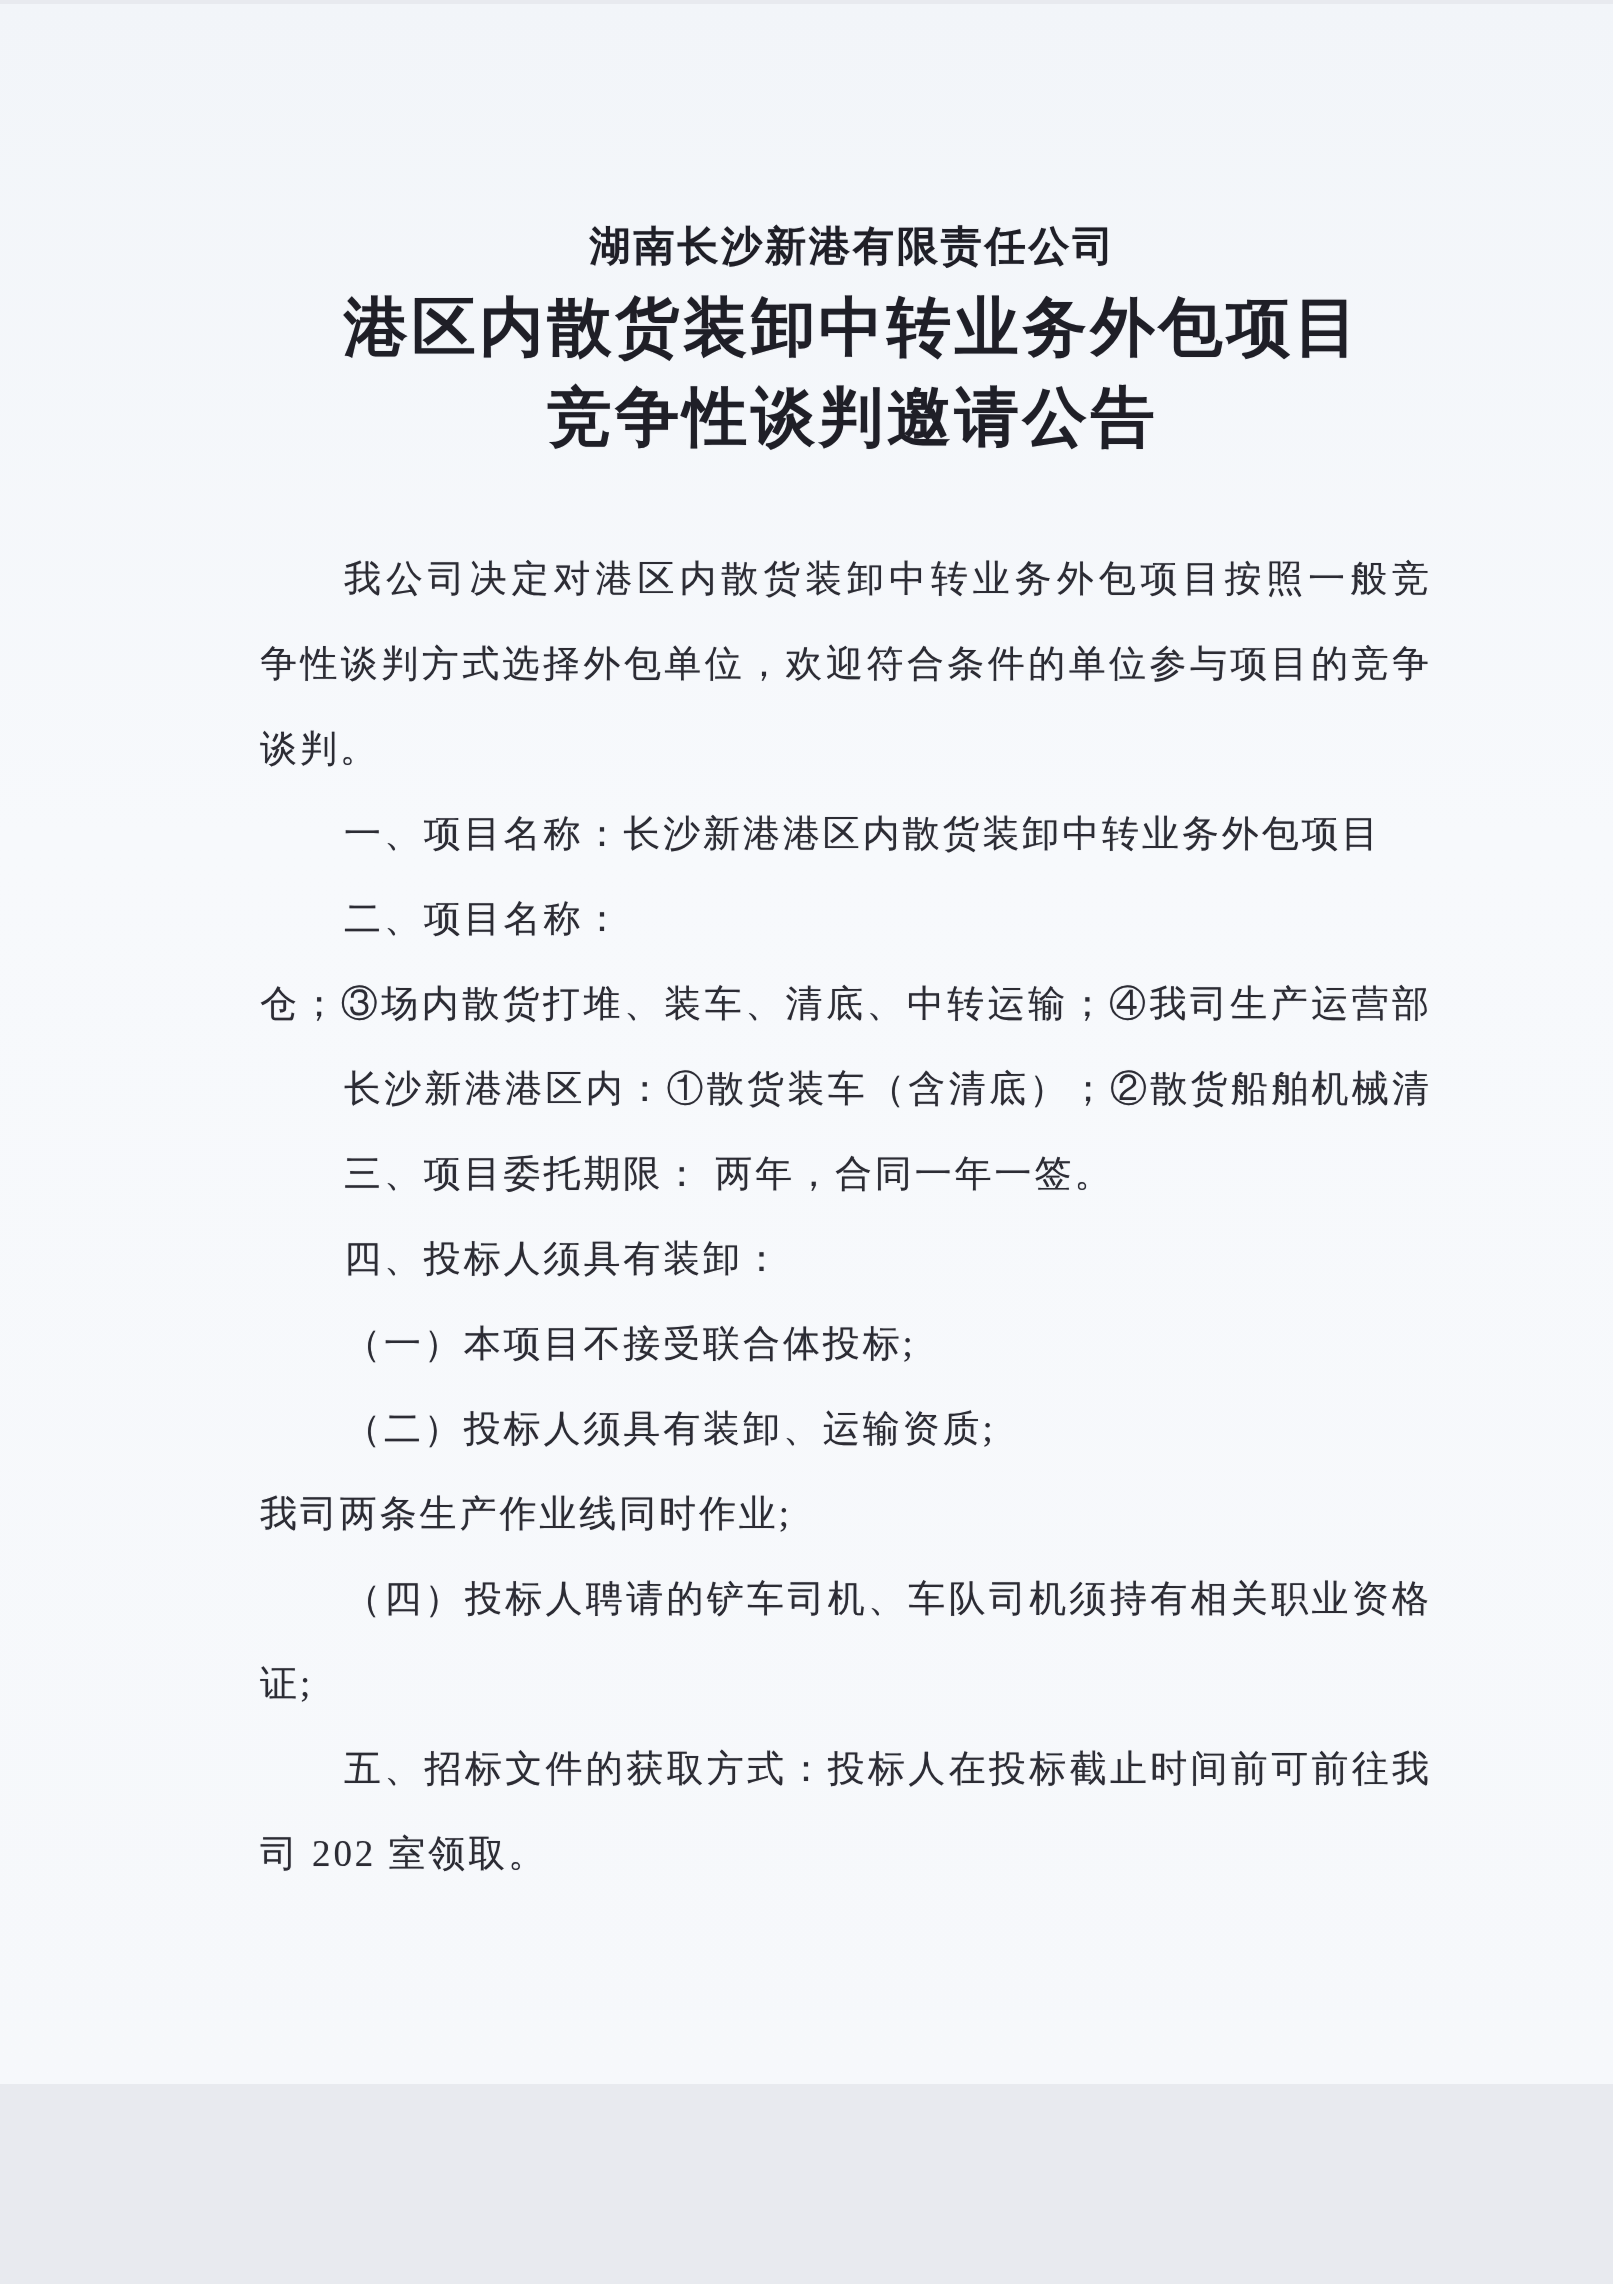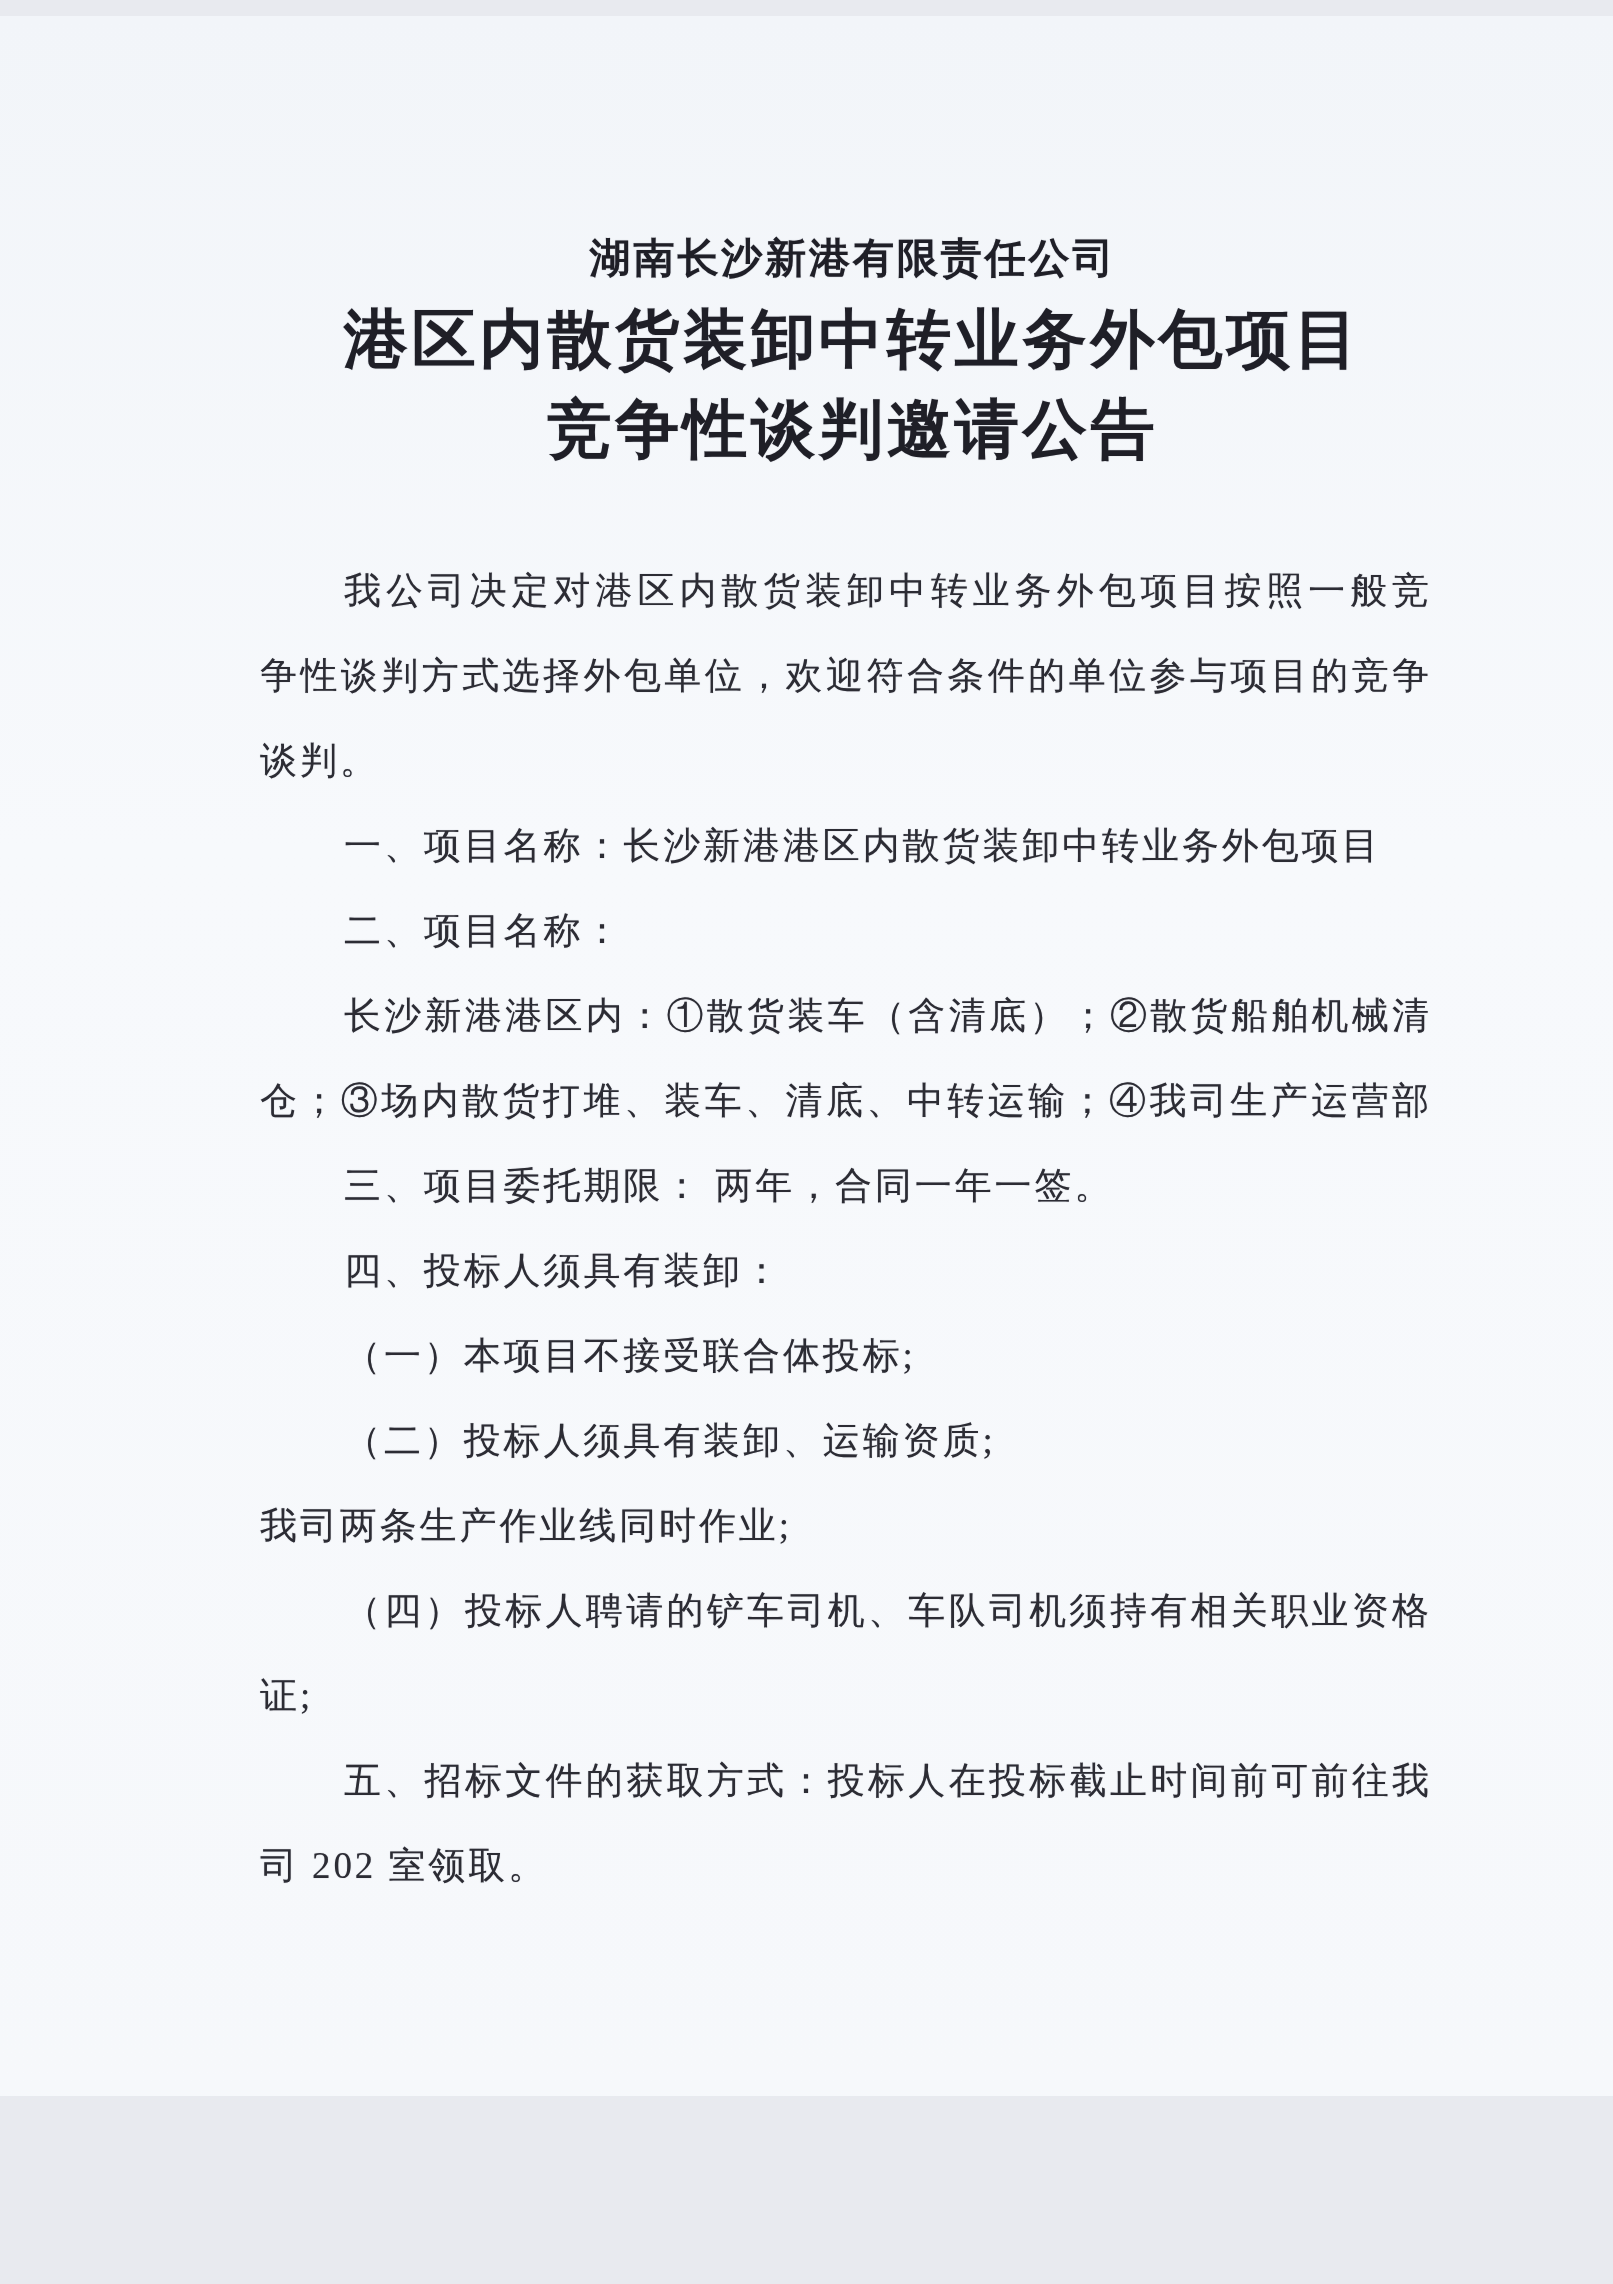--- a/index.html
+++ b/index.html
@@ -4,21 +4,21 @@
 <style>
   html, body {
     margin: 0;
     padding: 0;
     background: #e8eaef;
   }
   .page {
     position: relative;
     width: 1613px;
     height: 2080px;
-    margin: 16px auto;
+    margin: 4px auto;
     overflow: hidden;
     font-family: "Liberation Serif", "DejaVu Serif", serif;
     background-color: #f6f8fb;
     
     background-image:
       linear-gradient(180deg, #f2f5f9 0%, #f7f9fc 40%, #f6f8fb 100%),
       linear-gradient(rgba(200,208,224,0.30), rgba(200,208,224,0.30)),
       linear-gradient(rgba(196,204,220,0.16), rgba(196,204,220,0.16)),
       linear-gradient(rgba(196,204,220,0.14), rgba(196,204,220,0.14)),
       linear-gradient(rgba(196,204,220,0.14), rgba(196,204,220,0.14)),
@@ -109,22 +109,22 @@
     <div class="title-main first">港区内散货装卸中转业务外包项目</div>
     <div class="title-main">竞争性谈判邀请公告</div>
   </div>
 
   <div class="body-text">
     <div class="line ind full">我公司决定对港区内散货装卸中转业务外包项目按照一般竞</div>
     <div class="line full">争性谈判方式选择外包单位，欢迎符合条件的单位参与项目的竞争</div>
     <div class="line">谈判。</div>
     <div class="line ind">一、项目名称：长沙新港港区内散货装卸中转业务外包项目</div>
     <div class="line ind">二、项目名称：</div>
+    <div class="line full">仓；③场内散货打堆、装车、清底、中转运输；④我司生产运营部</div>
     <div class="line ind full">长沙新港港区内：①散货装车（含清底）；②散货船舶机械清</div>
-    <div class="line full">仓；③场内散货打堆、装车、清底、中转运输；④我司生产运营部</div>
     <div class="line ind">三、项目委托期限： 两年，合同一年一签。</div>
     <div class="line ind">四、投标人须具有装卸：</div>
     <div class="line ind">（一）本项目不接受联合体投标;</div>
     <div class="line ind">（二）投标人须具有装卸、运输资质;</div>
     <div class="line">我司两条生产作业线同时作业;</div>
     <div class="line ind full">（四）投标人聘请的铲车司机、车队司机须持有相关职业资格</div>
     <div class="line">证;</div>
     <div class="line ind full">五、招标文件的获取方式：投标人在投标截止时间前可前往我</div>
     <div class="line">司 202 室领取。</div>
   </div>

